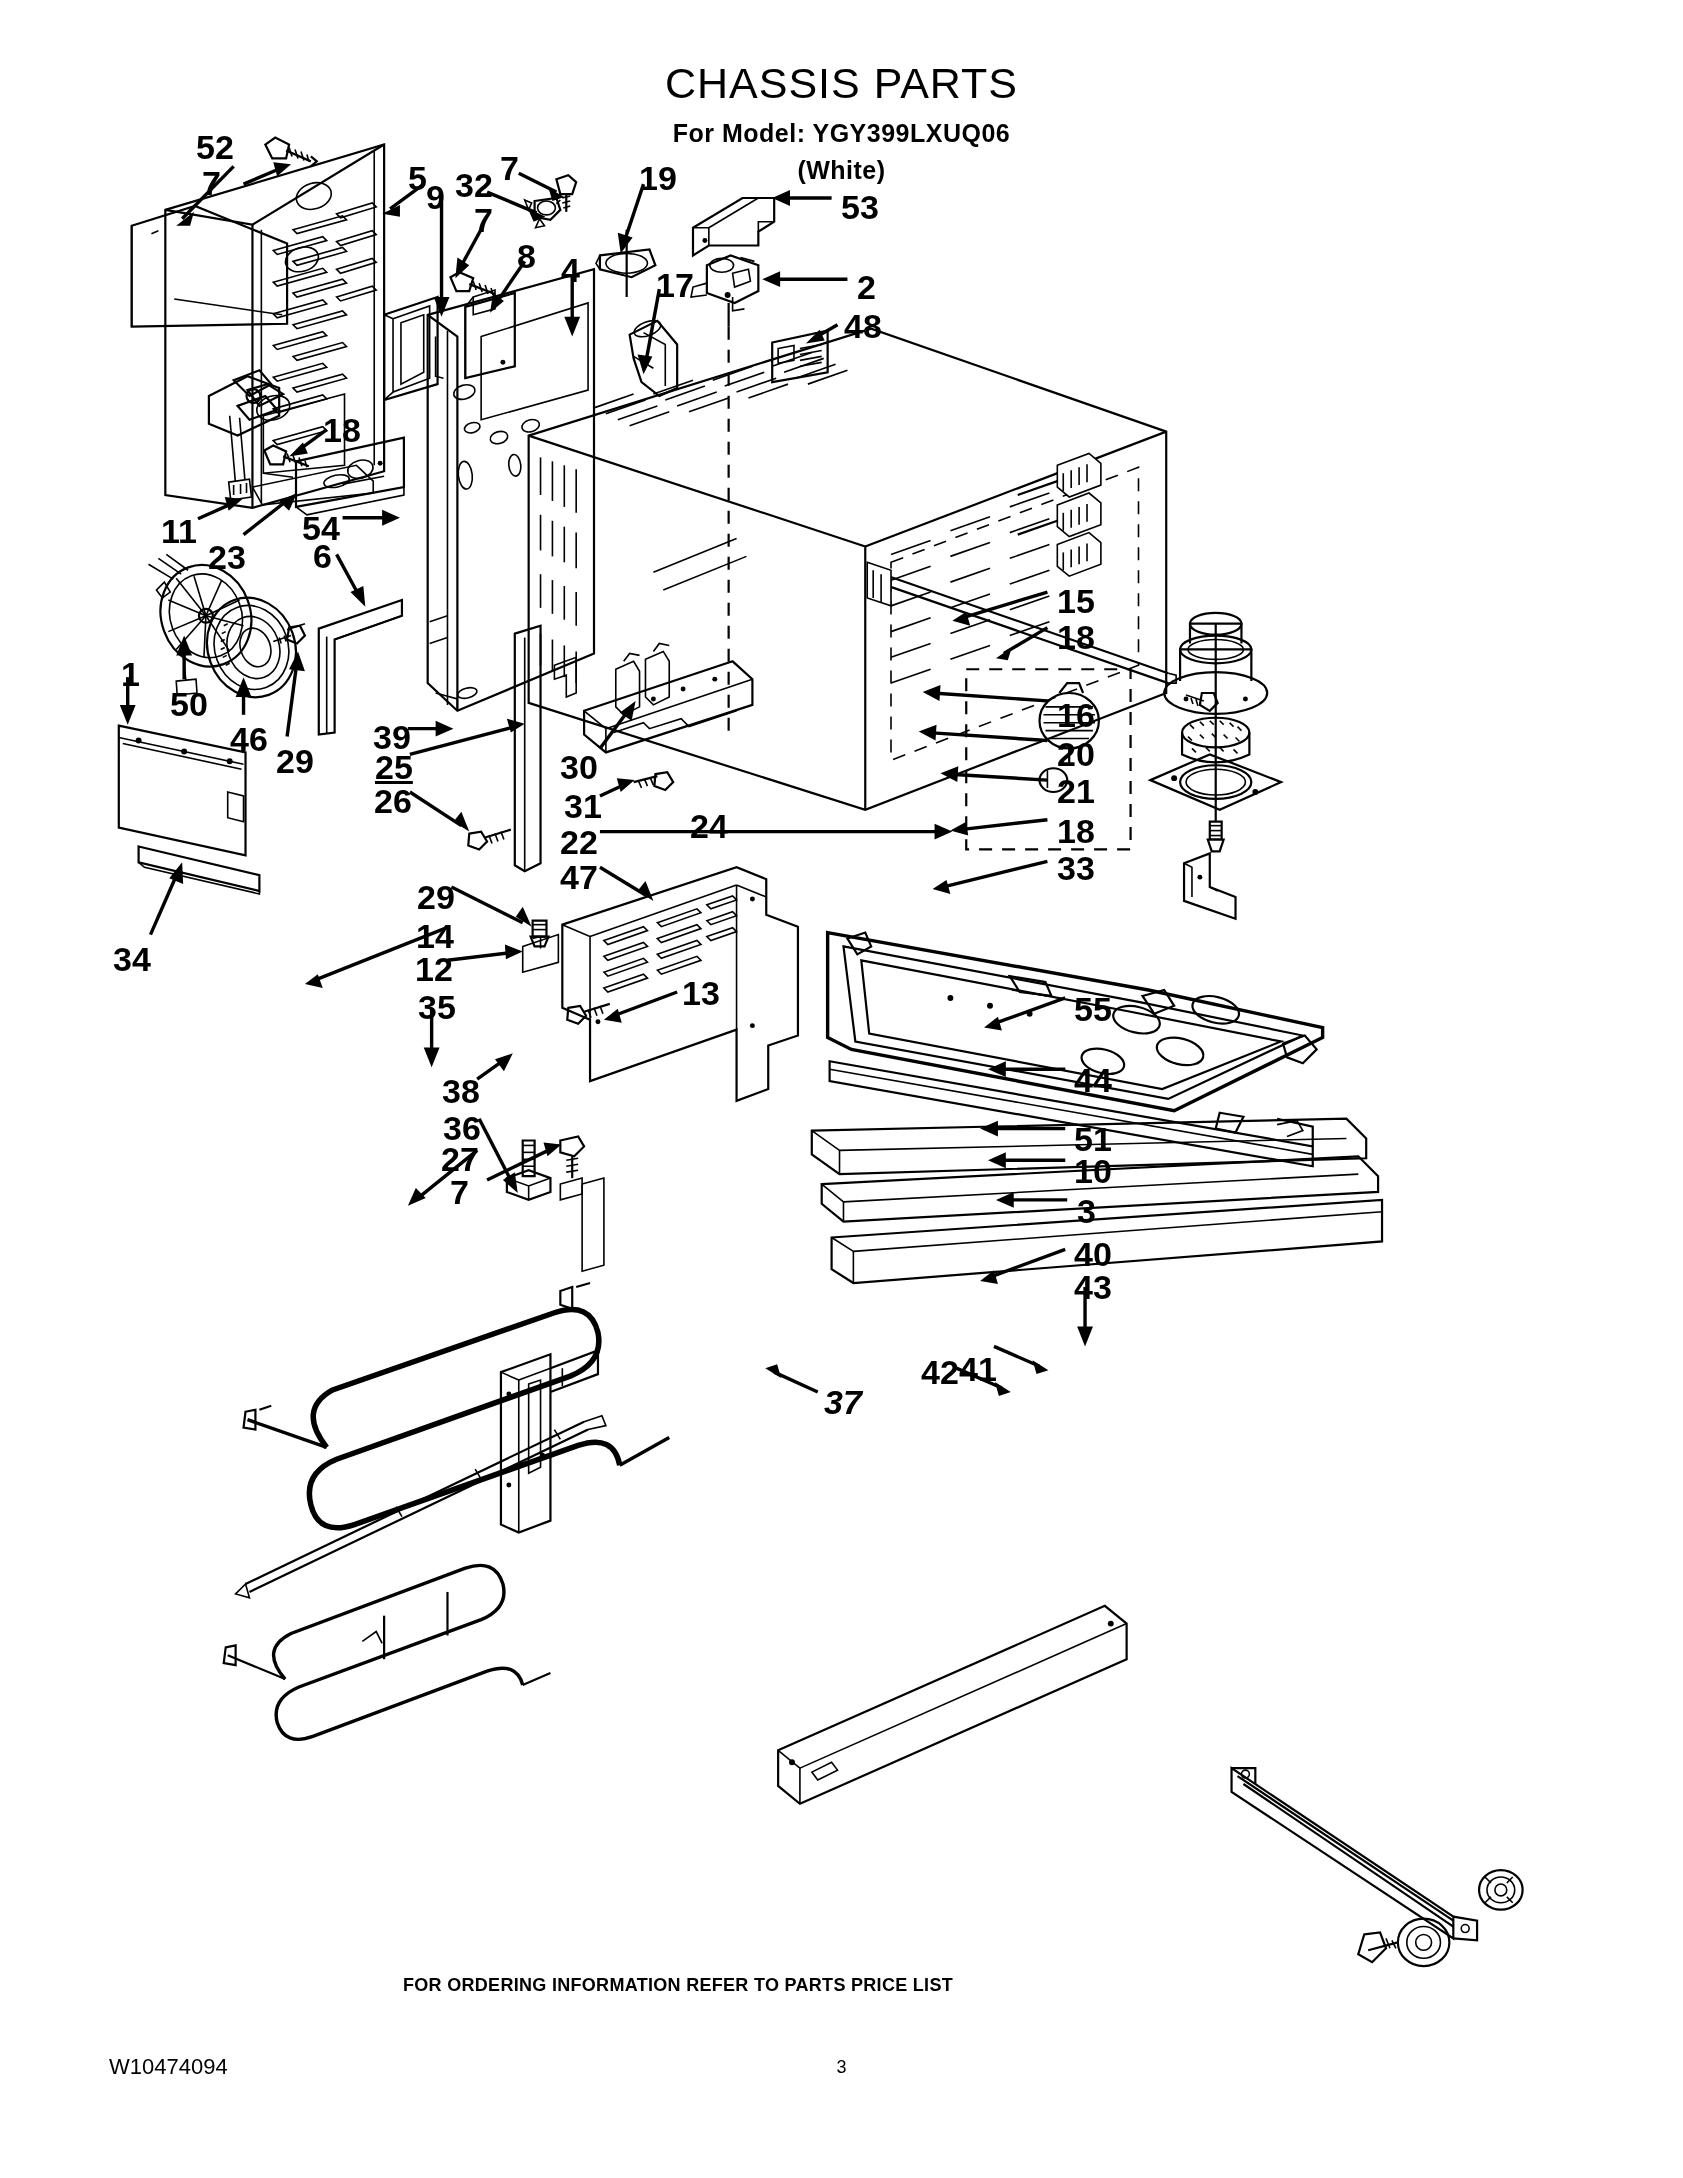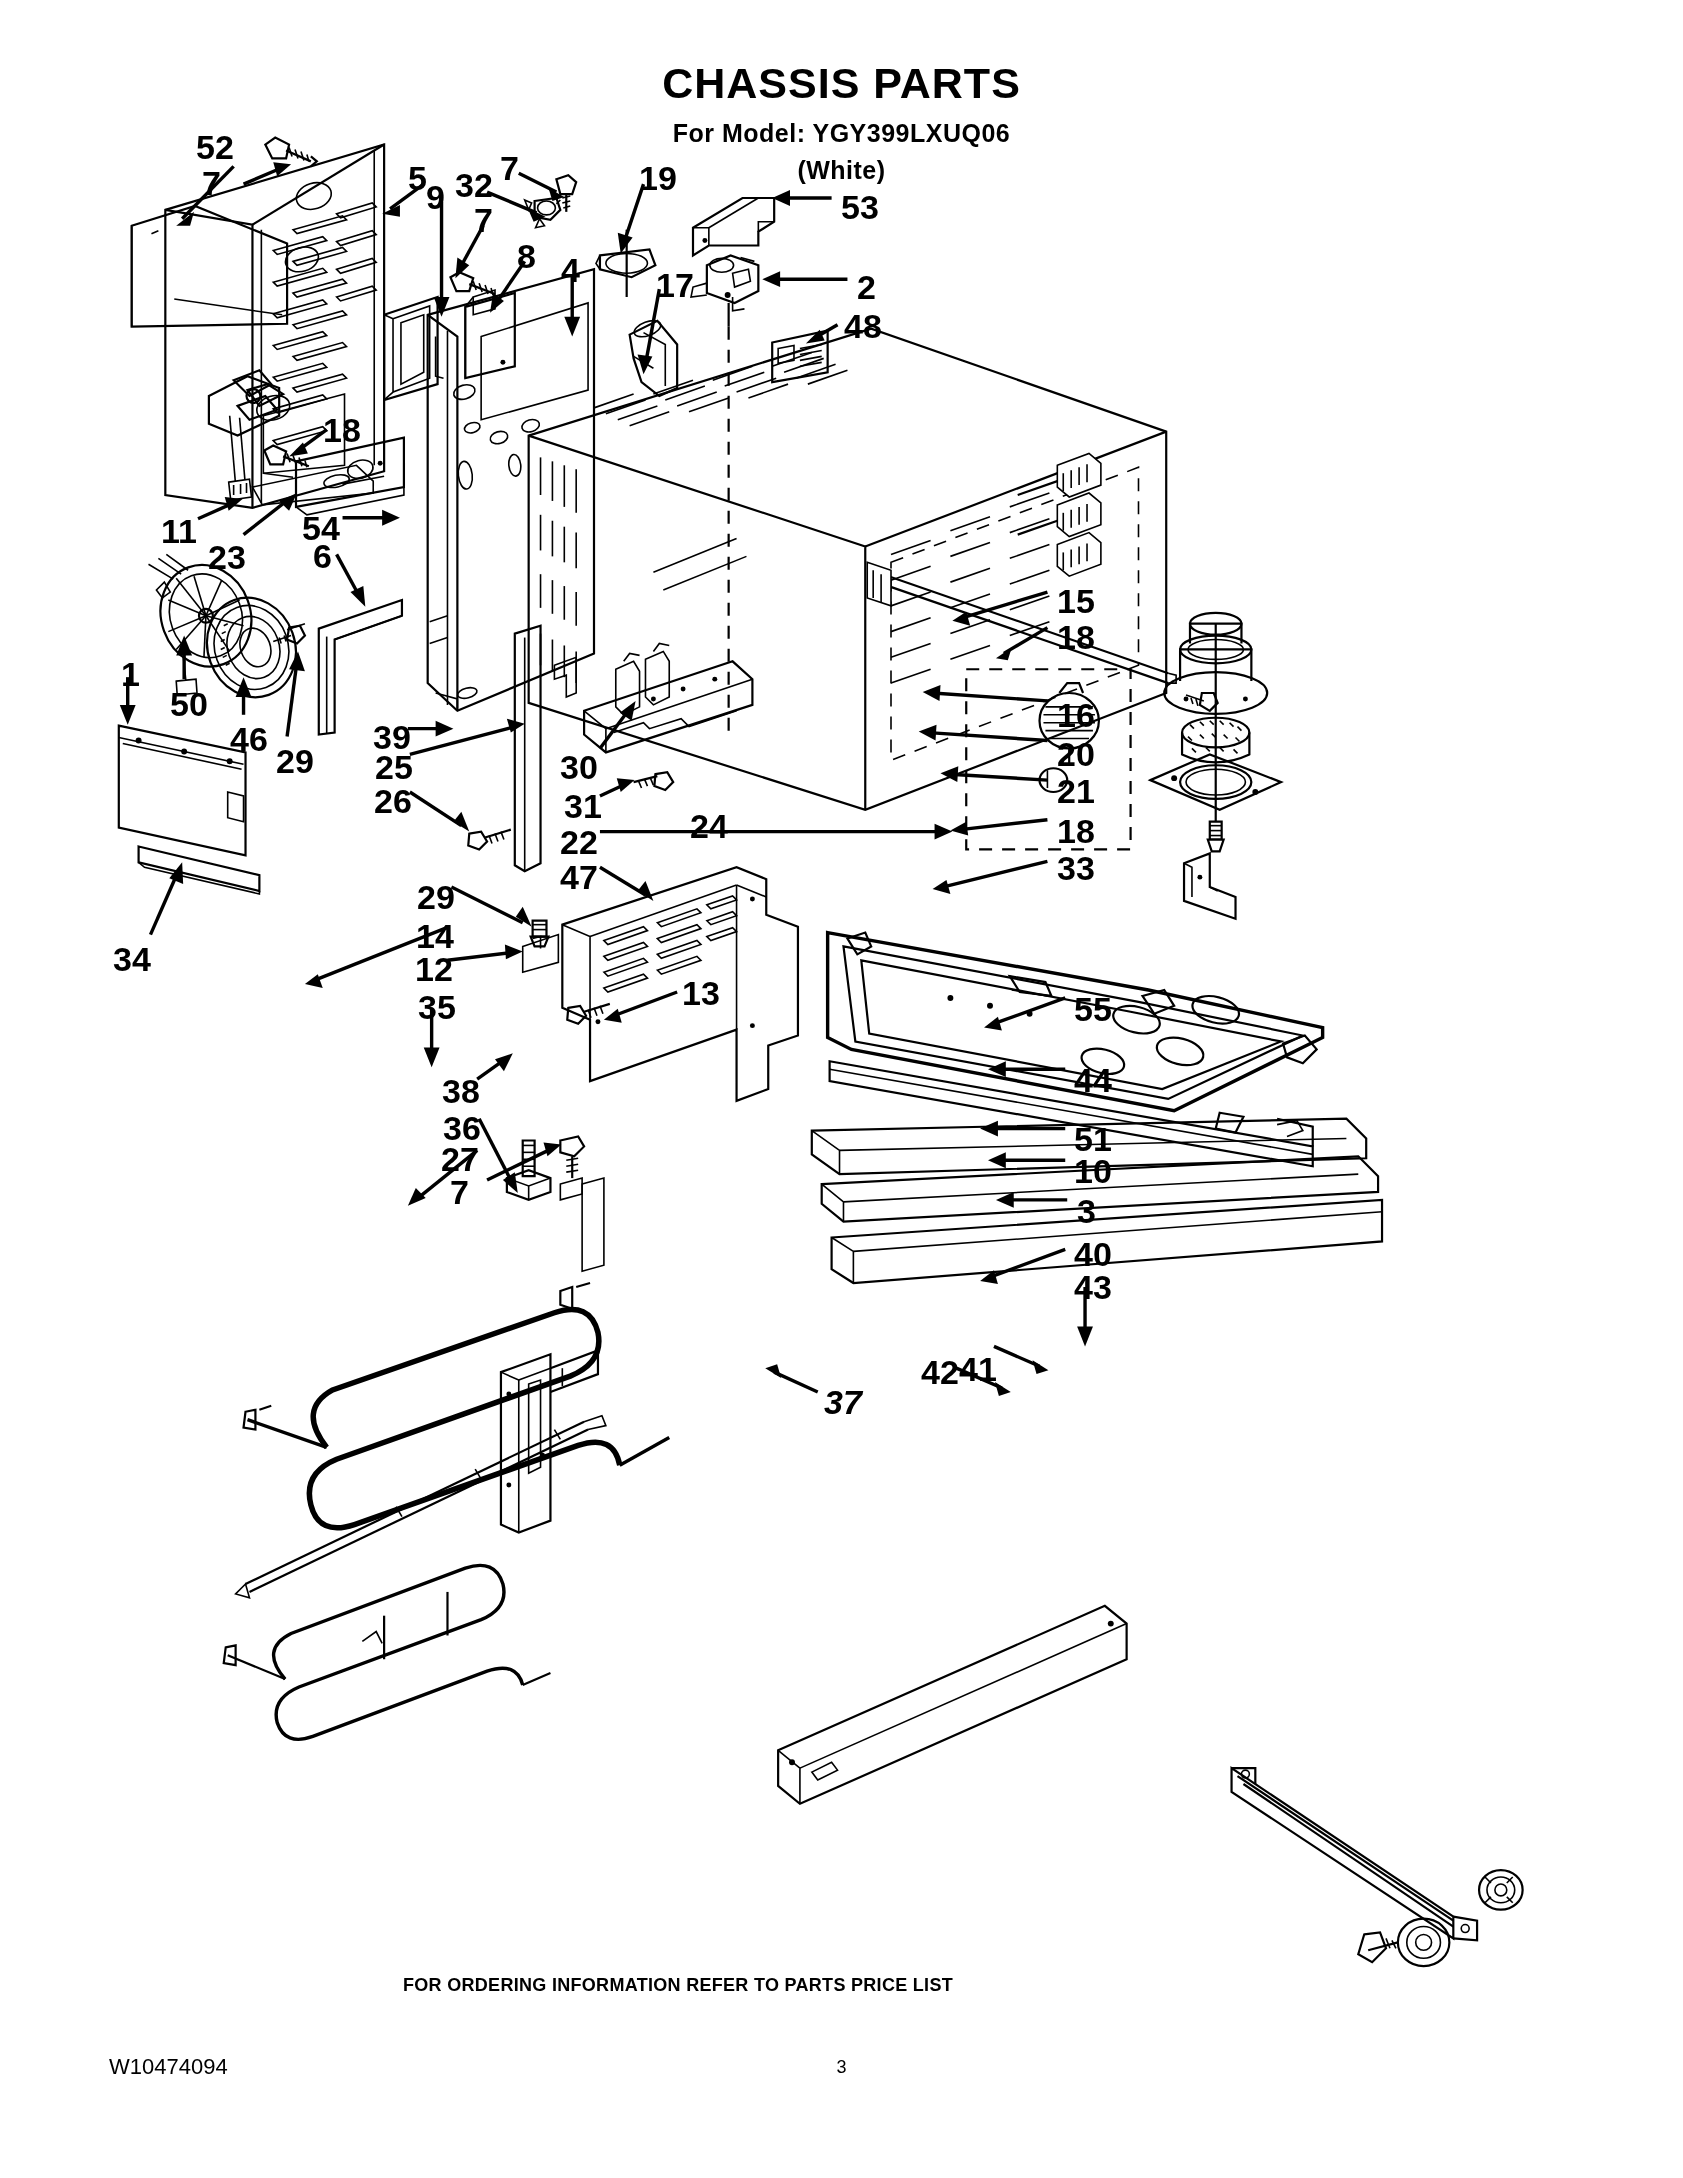--- a/index.html
+++ b/index.html
@@ -4,21 +4,21 @@
 <style>
   html,body{margin:0;padding:0;background:#fff;}
   body{
     width:1683px;height:2178px;position:relative;overflow:hidden;
     font-family:"Liberation Sans","DejaVu Sans",sans-serif;color:#000;
   }
   #sheet{position:absolute;inset:0;}
 
   .title{
     position:absolute;left:0;width:1683px;text-align:center;
-    font-weight:bold;letter-spacing:0.5px;
+    font-weight:normal;letter-spacing:0.5px;
   }
   #t-main{top:59px;font-size:43px;letter-spacing:1px;}
   #t-model{top:119px;font-size:25px;font-weight:bold;}
   #t-color{top:156px;font-size:25px;font-weight:bold;}
 
   #footer-note{
     position:absolute;top:1975px;left:0;width:1356px;text-align:center;
     font-size:18px;font-weight:bold;letter-spacing:0.3px;
   }
   #doc-id{position:absolute;top:2054px;left:109px;font-size:22px;}
@@ -945,21 +945,21 @@
       <div class="cal" style="left: 230px; top: 722px;">46</div>
       <div class="cal" style="left: 276px; top: 744px;">29</div>
       <div class="cal" style="left: 1057px; top: 584px;">15</div>
       <div class="cal" style="left: 1057px; top: 620px;">18</div>
       <div class="cal" style="left: 1057px; top: 698px;">16</div>
       <div class="cal" style="left: 1057px; top: 737px;">20</div>
       <div class="cal" style="left: 1057px; top: 774px;">21</div>
       <div class="cal" style="left: 1057px; top: 814px;">18</div>
       <div class="cal" style="left: 1057px; top: 851px;">33</div>
       <div class="cal" style="left: 373px; top: 720px;">39</div>
-      <div class="cal" style="left: 375px; top: 750px;">25</div>
+      <div class="cal" style="left: 375px; top: 750px; text-decoration: underline;">25</div>
       <div class="cal" style="left: 374px; top: 784px;">26</div>
       <div class="cal" style="left: 560px; top: 750px;">30</div>
       <div class="cal" style="left: 564px; top: 789px;">31</div>
       <div class="cal" style="left: 560px; top: 825px;">22</div>
       <div class="cal" style="left: 690px; top: 809px;">24</div>
       <div class="cal" style="left: 560px; top: 860px;">47</div>
       <div class="cal" style="left: 417px; top: 880px;">29</div>
       <div class="cal" style="left: 416px; top: 919px;">14</div>
       <div class="cal" style="left: 415px; top: 952px;">12</div>
       <div class="cal" style="left: 418px; top: 990px; text-align: right;">35</div>

